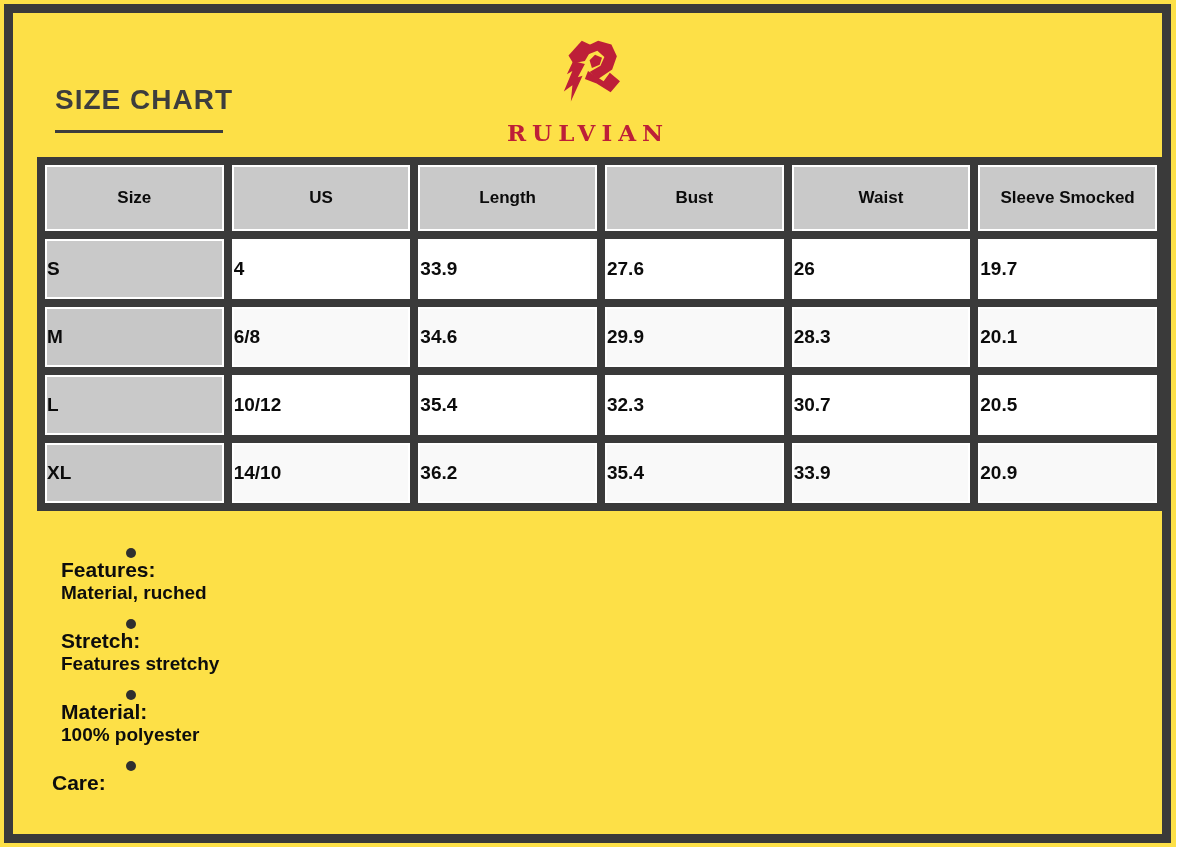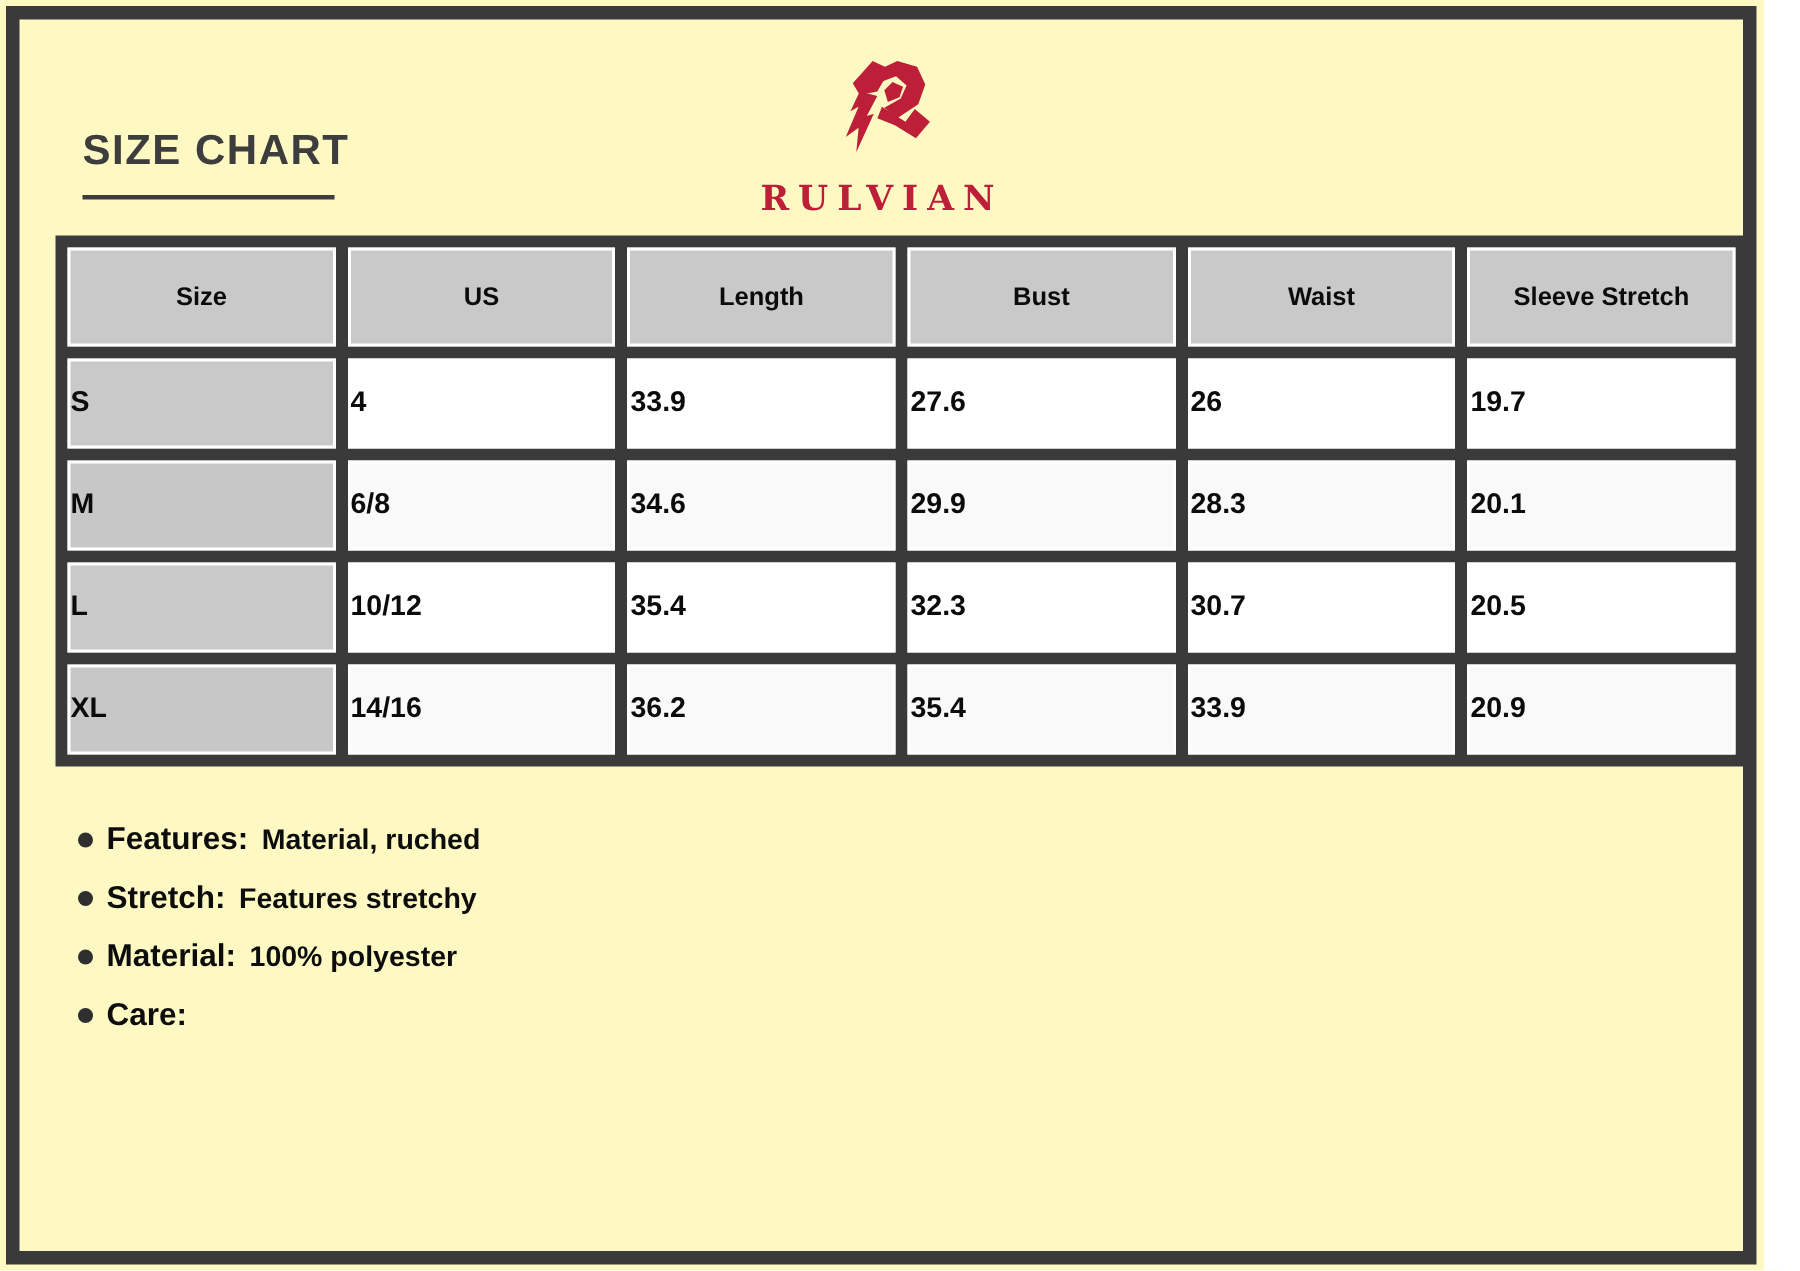--- a/index.html
+++ b/index.html
@@ -5,21 +5,21 @@
   html, body {
     margin: 0;
     padding: 0;
     background: #ffffff;
     font-family: "Liberation Sans", sans-serif;
   }
   .canvas {
     position: relative;
     width: 1176px;
     height: 847px;
-    background: #fef9c3;
+    background: #fde047;
     overflow: hidden;
   }
   
   .frame {
     position: absolute;
     left: 4px; top: 4px; right: 5px; bottom: 4px;
     border: 9px solid #3a3a3a;
     pointer-events: none;
   }
 
@@ -105,20 +105,21 @@
     left: 52px;
     top: 548px;
     list-style: none;
     margin: 0;
     padding: 0;
   }
   .detail-item {
     display: flex;
     align-items: baseline;
     margin-bottom: 15px;
+    flex-direction: column;
   }
   .bullet-dot {
     width: 10px;
     height: 10px;
     border-radius: 50%;
     background: #2f2f2f;
     margin-right: 9px;
     align-self: center;
     flex: 0 0 auto;
   }
@@ -168,21 +169,21 @@
 
   <div class="size-table-wrap">
     <table class="size-table">
       <thead>
         <tr id="size-table-header-row">
             <th>Size</th>
             <th>US</th>
             <th>Length</th>
             <th>Bust</th>
             <th>Waist</th>
-            <th>Sleeve Stretch</th>
+            <th>Sleeve Smocked</th>
           </tr>
       </thead>
       <tbody id="size-table-body">
           <tr>
             <td class="size-col">S</td>
             <td>4</td>
             <td>33.9</td>
             <td>27.6</td>
             <td>26</td>
             <td>19.7</td>
@@ -198,21 +199,21 @@
           <tr>
             <td class="size-col">L</td>
             <td>10/12</td>
             <td>35.4</td>
             <td>32.3</td>
             <td>30.7</td>
             <td>20.5</td>
           </tr>
           <tr class="alt">
             <td class="size-col">XL</td>
-            <td>14/16</td>
+            <td>14/10</td>
             <td>36.2</td>
             <td>35.4</td>
             <td>33.9</td>
             <td>20.9</td>
           </tr>
         </tbody>
     </table>
   </div>
 
   <ul class="details-list">

